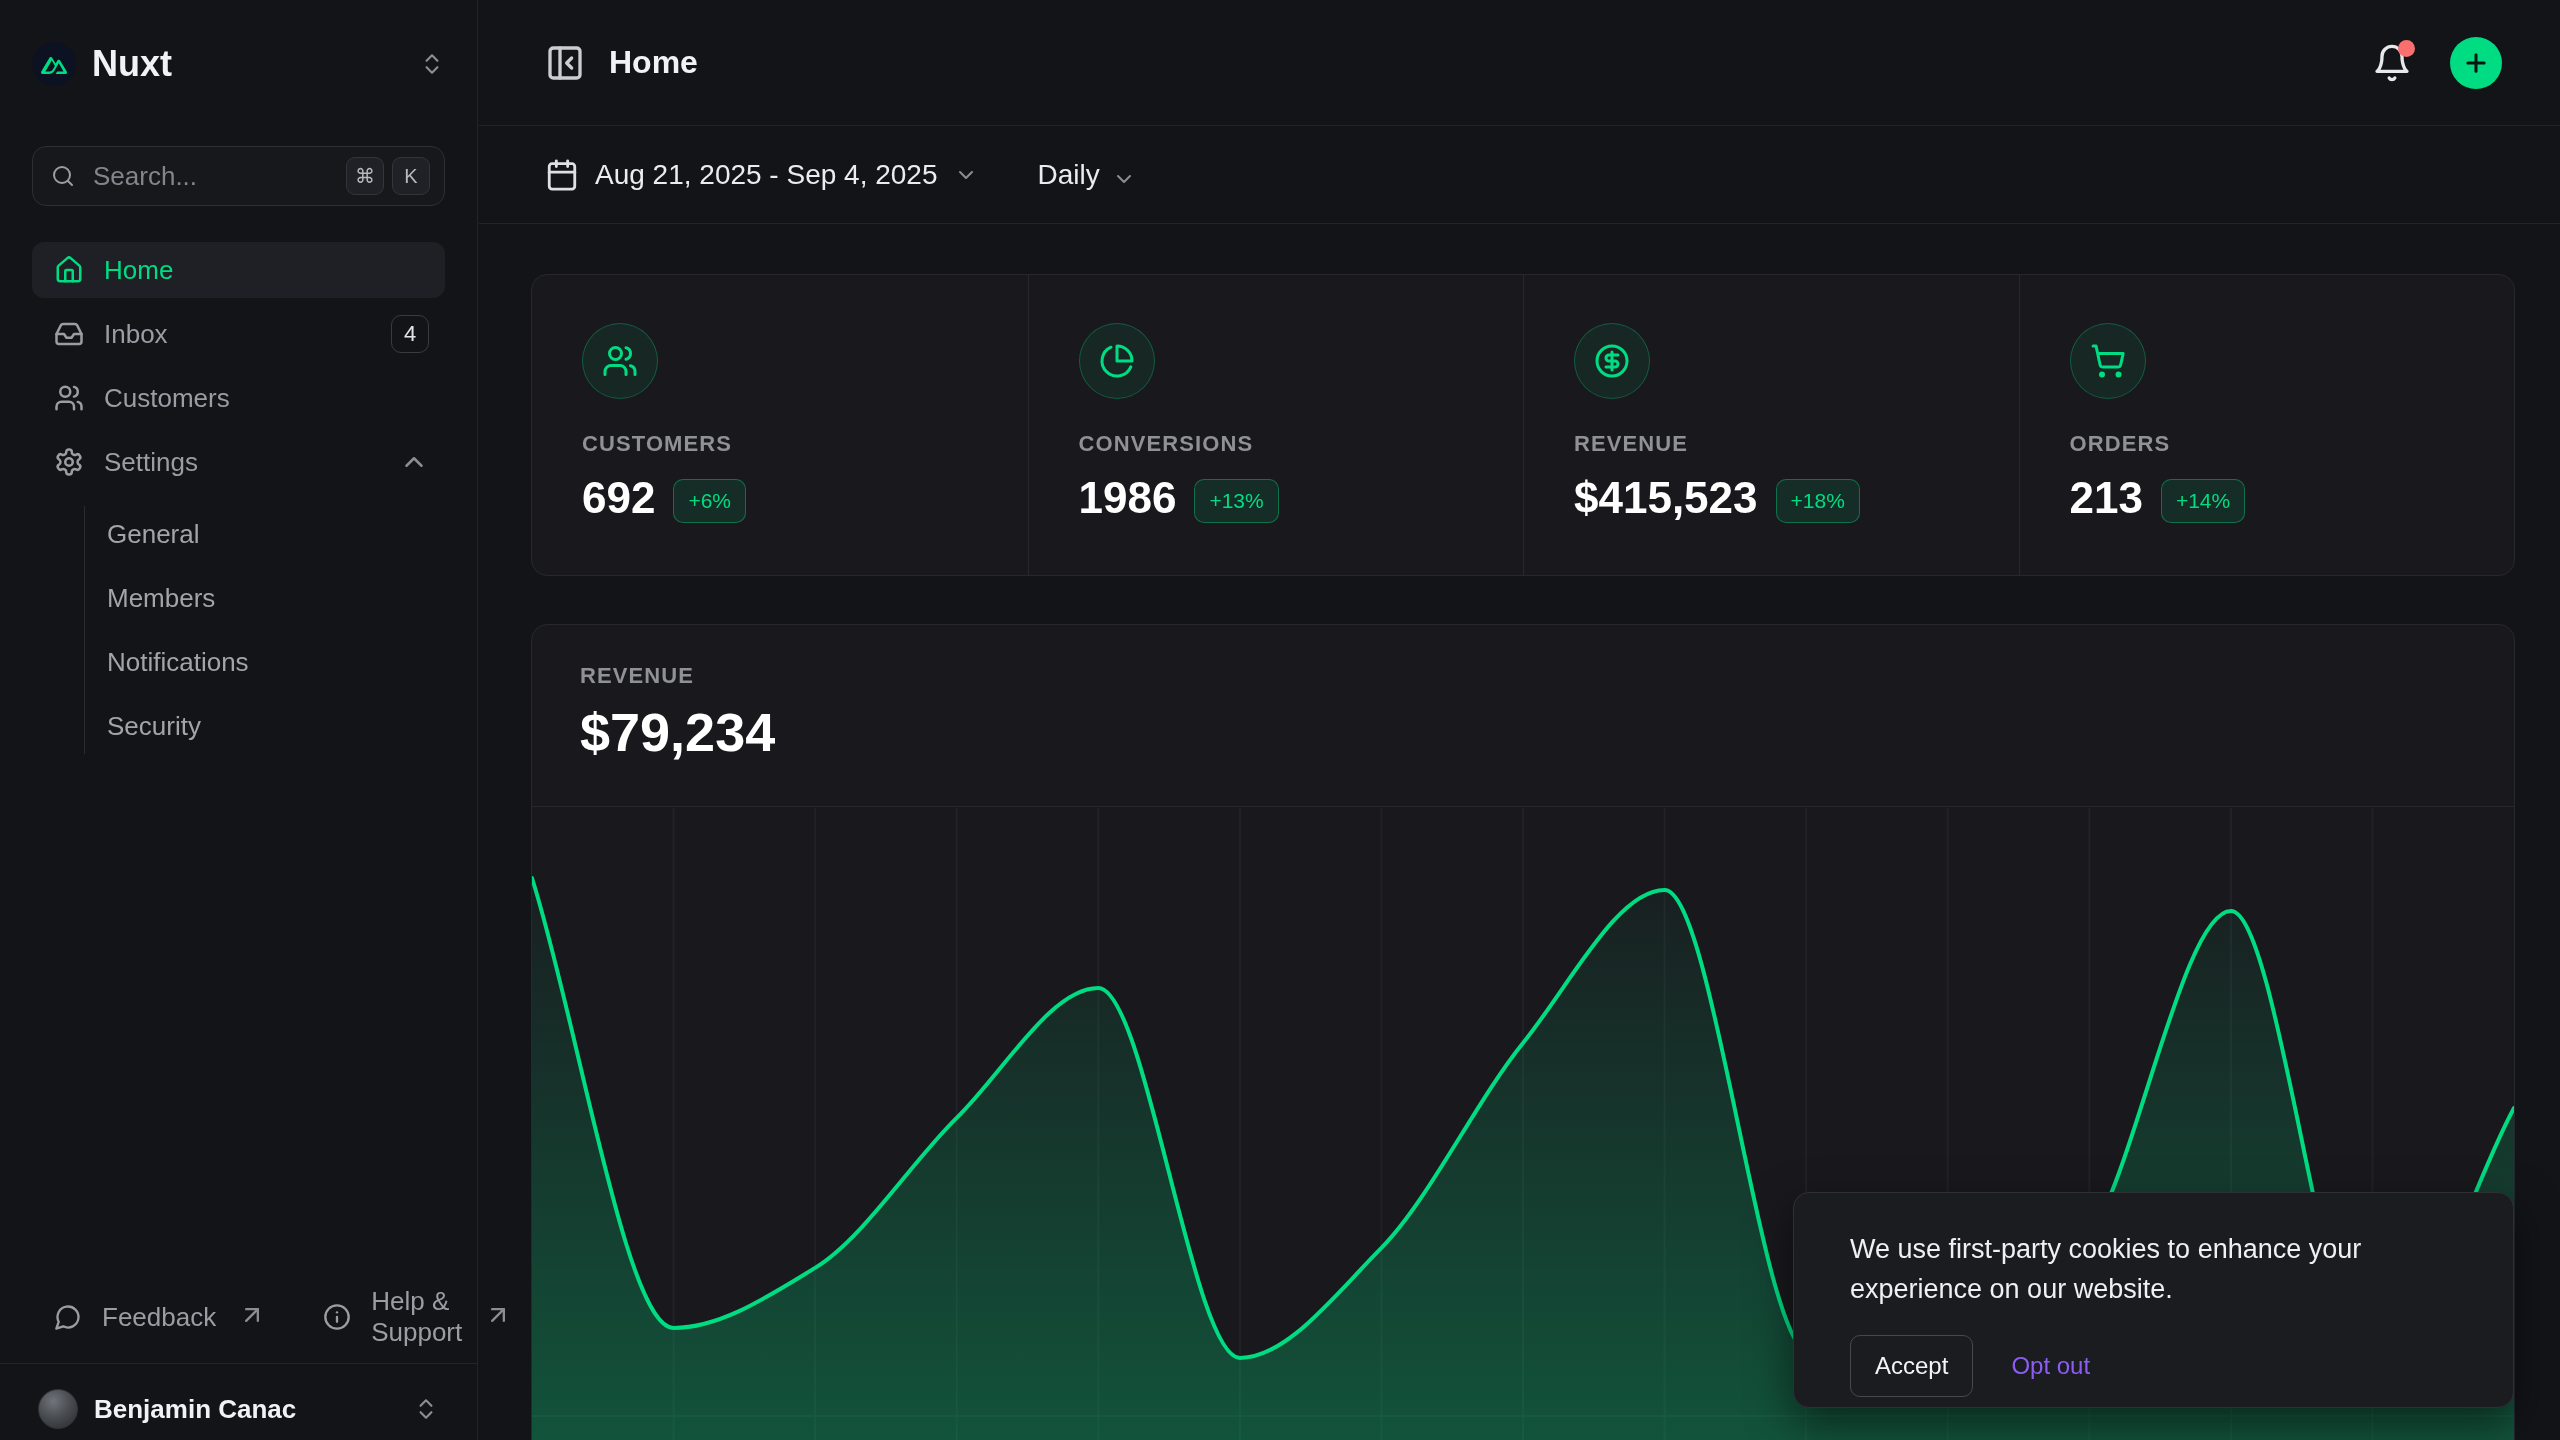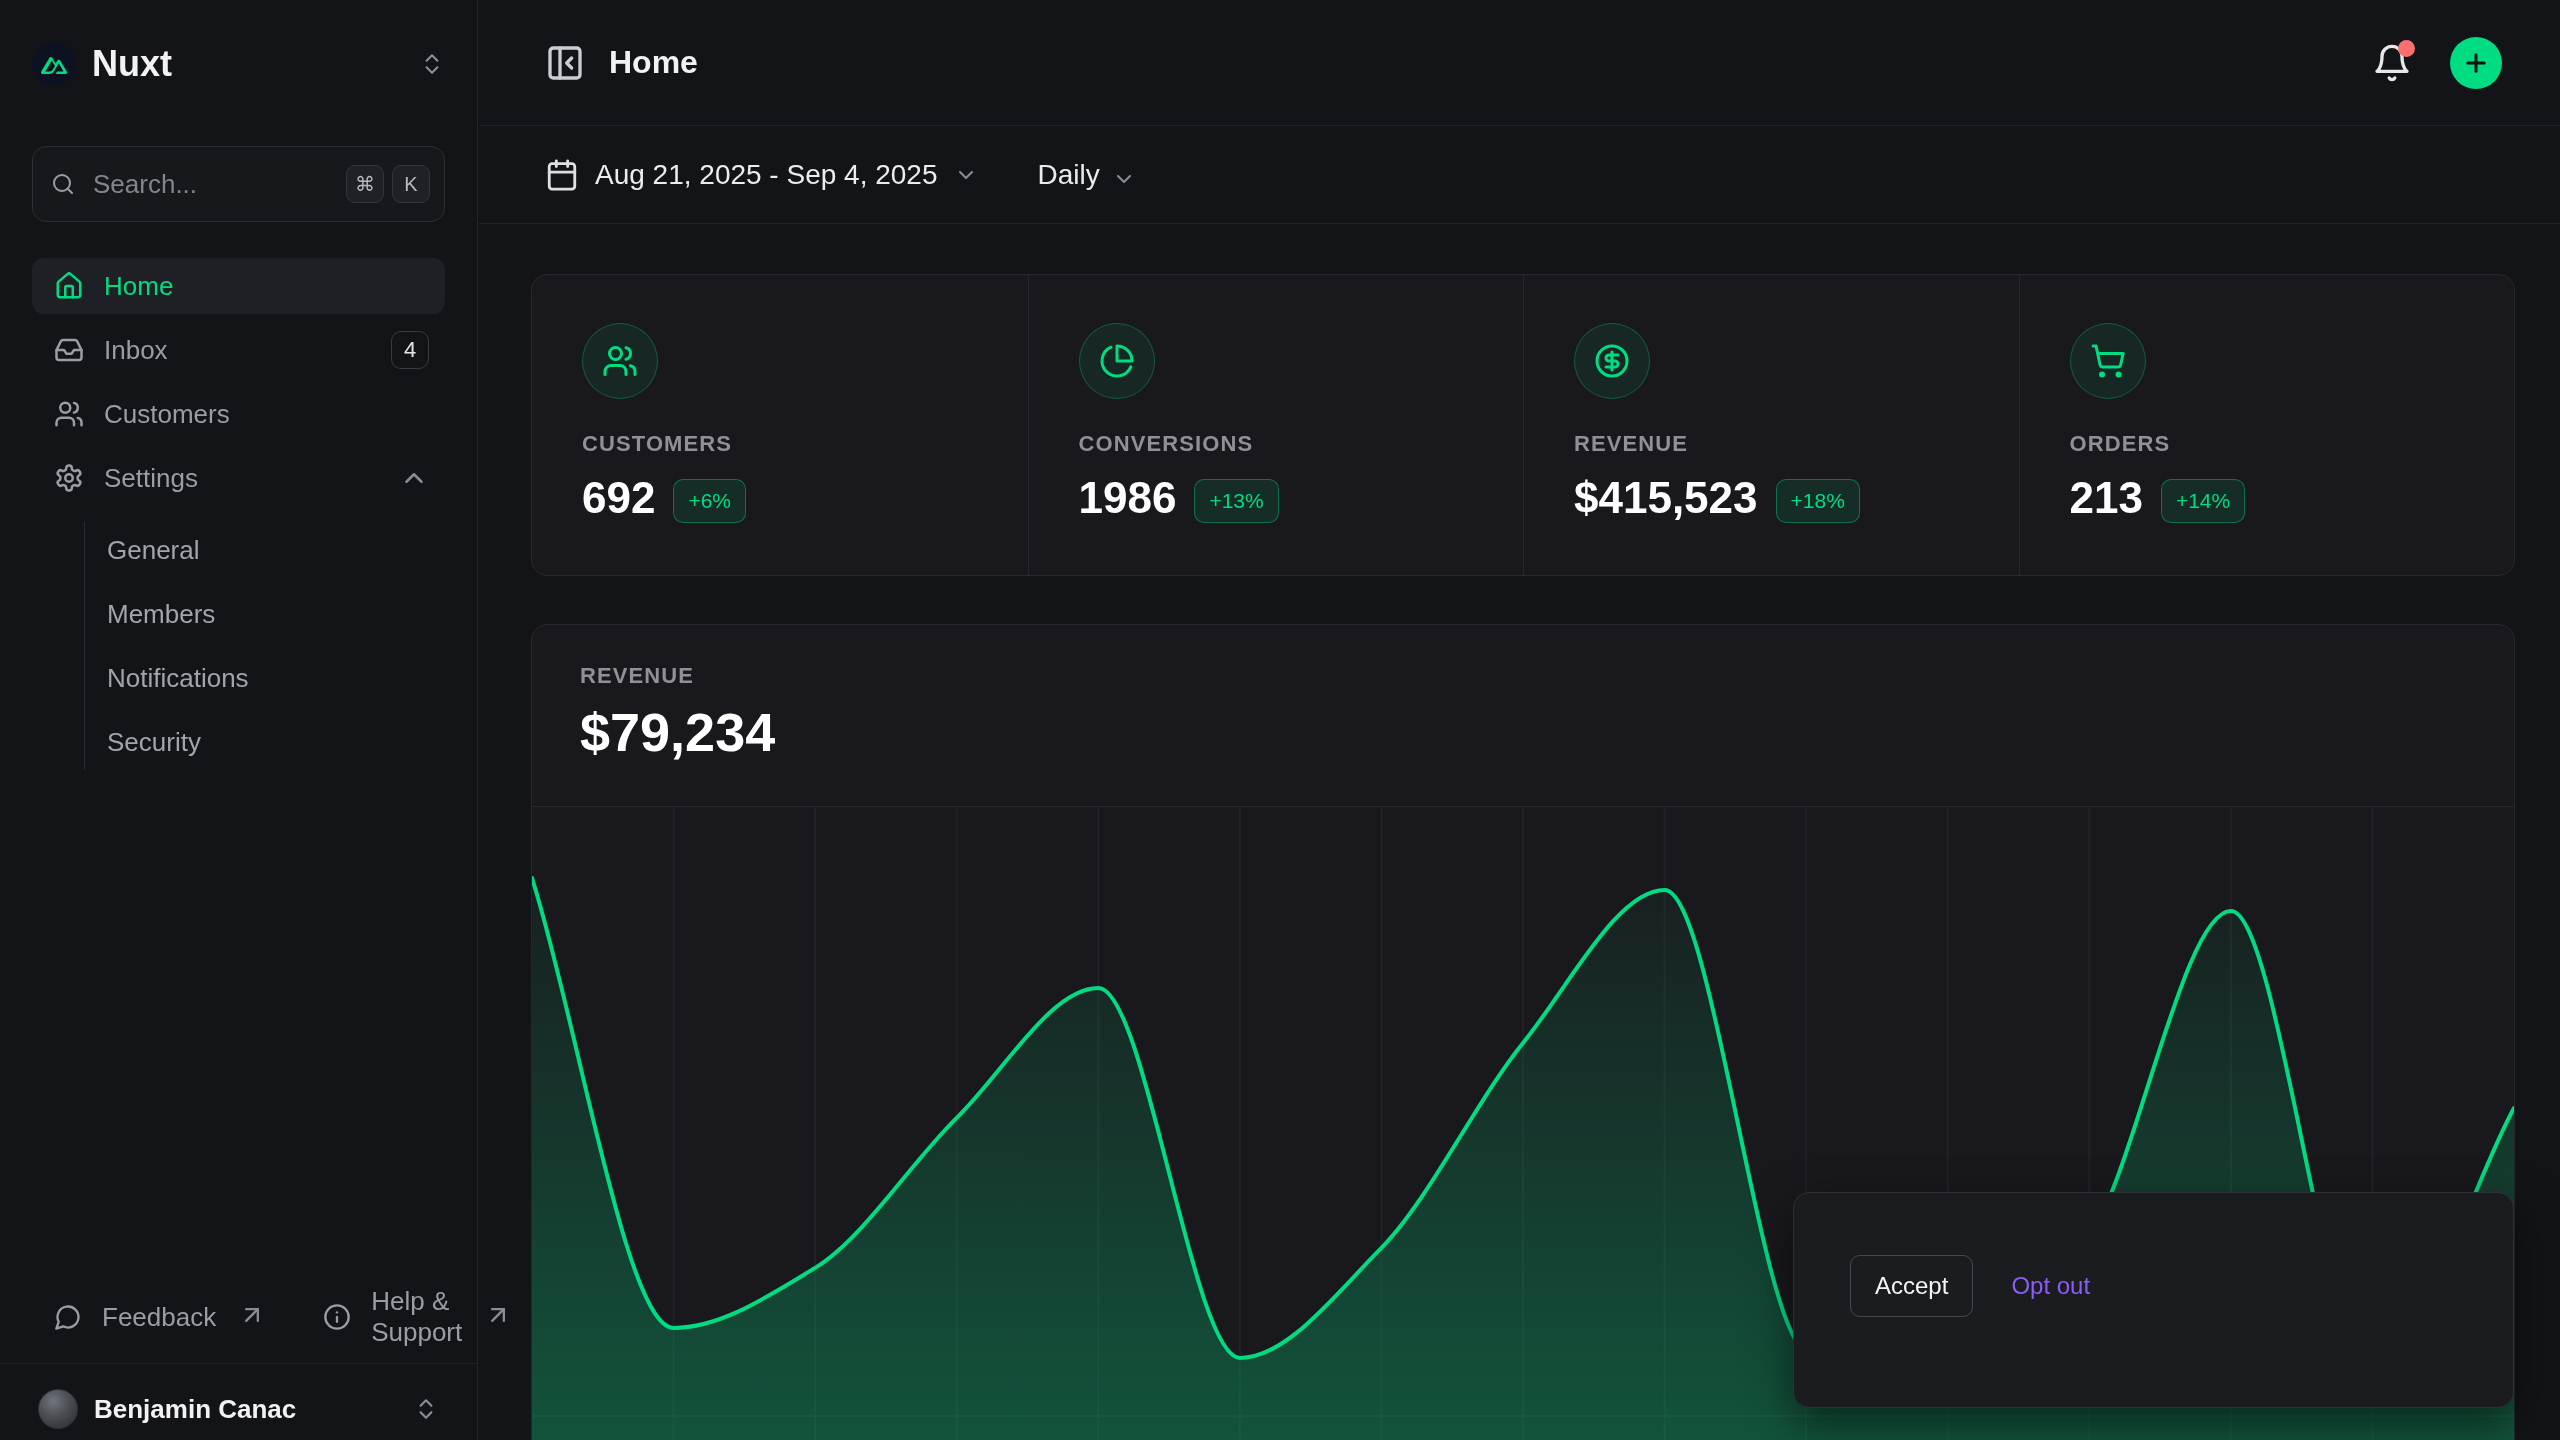--- a/index.html
+++ b/index.html
@@ -22,21 +22,21 @@
   .sidebar{position:absolute;left:0;top:0;width:478px;height:1440px;
     border-right:1px solid var(--line);display:flex;flex-direction:column;}
   .side-pad{padding:0 32px;}
   .workspace{margin-top:36px;height:56px;display:flex;align-items:center;gap:16px;
     border-radius:12px;cursor:pointer;}
   .ws-logo{width:44px;height:44px;border-radius:50%;background:#0c1222;
     display:flex;align-items:center;justify-content:center;flex:0 0 44px;}
   .ws-logo .icon{width:26px;height:26px;}
   .ws-name{font-size:36px;font-weight:600;flex:1;}
   .updown{width:26px;height:26px;color:#8b8d94;}
-  .searchbox{margin-top:54px;height:76px;border-radius:14px;background:#17181b;
+  .searchbox{margin-top:54px;height:60px;border-radius:14px;background:#17181b;
     border:1px solid #2e2f35;display:flex;align-items:center;padding:0 14px 0 18px;cursor:text;}
   .searchbox .icon{width:24px;height:24px;color:#9b9da4;flex:0 0 24px;}
   .search-ph{flex:1;margin-left:18px;font-size:26px;color:#83858c;}
   .kbd{min-width:38px;height:38px;border-radius:9px;background:#202127;border:1px solid #34353b;
     color:#b6b8be;font-size:20px;display:flex;align-items:center;justify-content:center;
     padding:0 8px;margin-left:8px;}
   .nav{margin-top:36px;display:flex;flex-direction:column;gap:8px;}
   .nav-item{height:56px;border-radius:12px;display:flex;align-items:center;gap:20px;
     padding:0 16px 0 22px;color:var(--muted);font-size:26px;font-weight:500;cursor:pointer;}
   .nav-item .icon{width:30px;height:30px;flex:0 0 30px;}
@@ -401,17 +401,21 @@
           <line x1="1842.3" y1="0" x2="1842.3" y2="634" stroke="#212227" stroke-width="2"></line>
           <line x1="0" y1="608" x2="1984" y2="608" stroke="#212227" stroke-width="2"></line>
           <path d="M 0,70.0 C 47.2,220.0 94.5,519.9 141.7,519.9 C 189.0,519.9 236.2,488.5 283.4,459.9 C 330.7,431.3 377.9,356.4 425.1,309.9 C 472.4,263.5 519.6,180.0 566.9,180.0 C 614.1,180.0 661.3,549.9 708.6,549.9 C 755.8,549.9 803.0,487.6 850.3,439.9 C 897.5,392.2 944.8,293.4 992.0,235.0 C 1039.2,176.6 1086.5,82.0 1133.7,82.0 C 1181.0,82.0 1228.2,518.7 1275.4,544.9 C 1322.7,571.1 1369.9,587.9 1417.1,587.9 C 1464.4,587.9 1511.6,500.9 1558.9,429.9 C 1606.1,358.9 1653.3,103.0 1700.6,103.0 C 1747.8,103.0 1795.0,559.9 1842.3,559.9 C 1889.5,559.9 1936.8,386.6 1984.0,300.0 L 1984,634 L 0,634 Z" fill="url(#ag)"></path>
           <path d="M 0,70.0 C 47.2,220.0 94.5,519.9 141.7,519.9 C 189.0,519.9 236.2,488.5 283.4,459.9 C 330.7,431.3 377.9,356.4 425.1,309.9 C 472.4,263.5 519.6,180.0 566.9,180.0 C 614.1,180.0 661.3,549.9 708.6,549.9 C 755.8,549.9 803.0,487.6 850.3,439.9 C 897.5,392.2 944.8,293.4 992.0,235.0 C 1039.2,176.6 1086.5,82.0 1133.7,82.0 C 1181.0,82.0 1228.2,518.7 1275.4,544.9 C 1322.7,571.1 1369.9,587.9 1417.1,587.9 C 1464.4,587.9 1511.6,500.9 1558.9,429.9 C 1606.1,358.9 1653.3,103.0 1700.6,103.0 C 1747.8,103.0 1795.0,559.9 1842.3,559.9 C 1889.5,559.9 1936.8,386.6 1984.0,300.0" fill="none" stroke="#00dc82" stroke-width="4" stroke-linecap="round" stroke-linejoin="round"></path>
         </svg>
     </div>
   </div>
 </div>
 
 <div class="cookie">
+  <div class="cookie-text">
+    <span style="display:block">We use first-party cookies to enhance your</span>
+    <span style="display:block">experience on our website.</span>
+  </div>
   <div class="cookie-btns">
     <button class="accept-btn">Accept</button>
     <button class="optout-btn">Opt out</button>
   </div>
 </div>
 
 </body></html>

